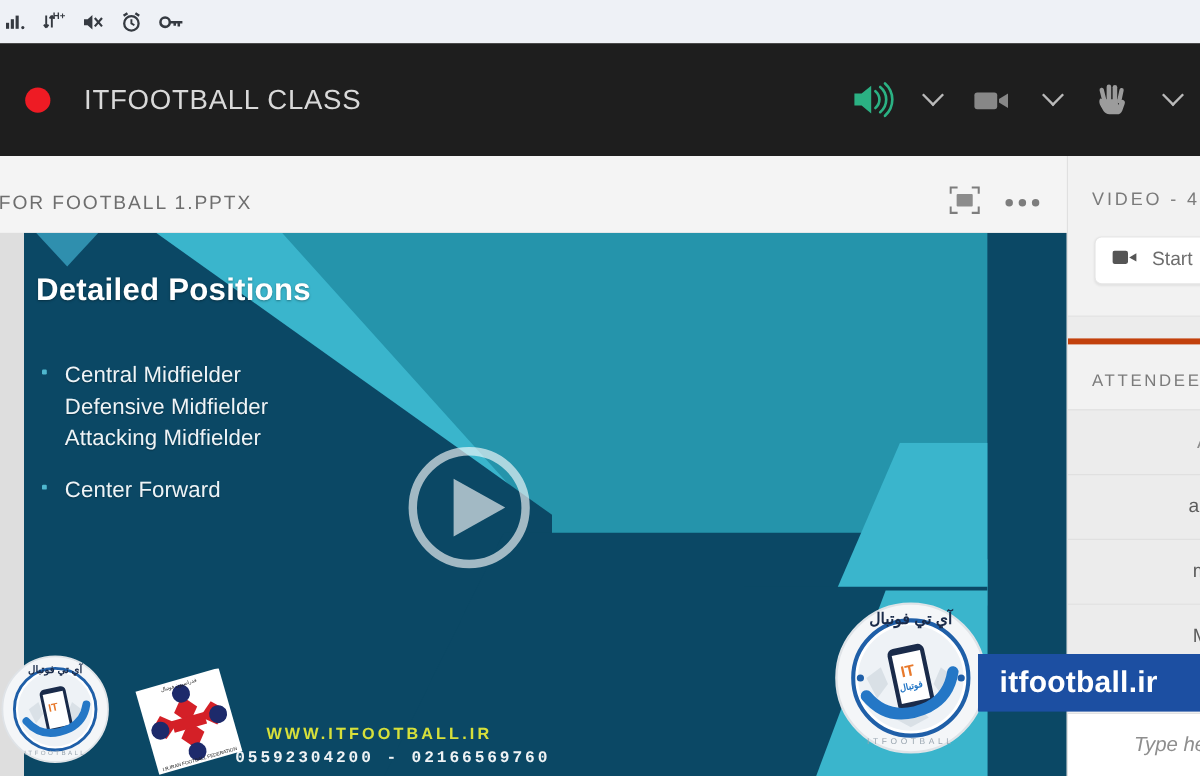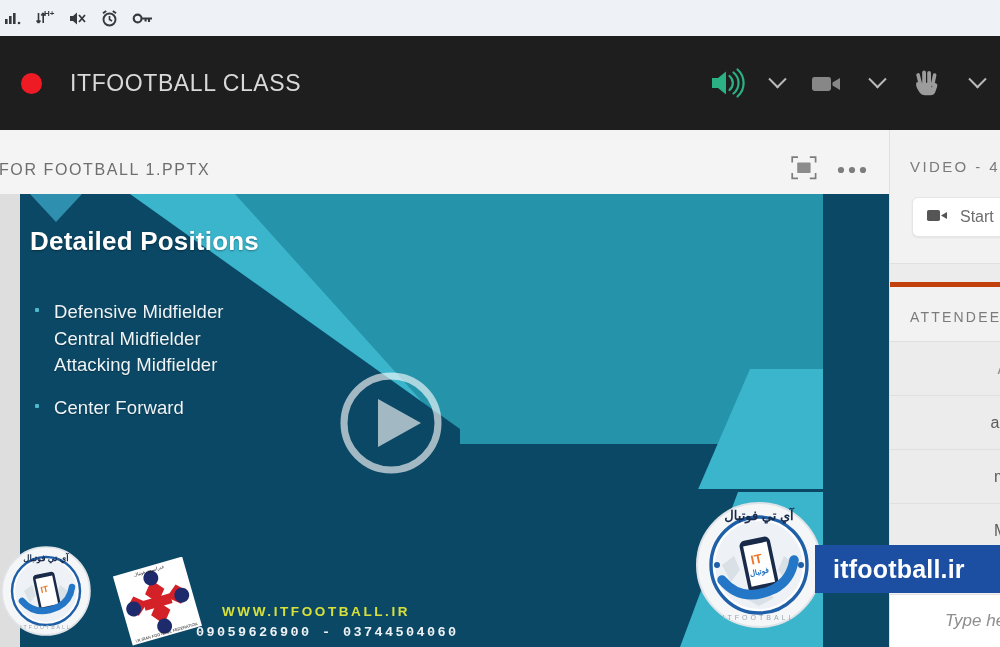--- a/index.html
+++ b/index.html
@@ -290,39 +290,39 @@
         <polygon points="130,0 203,0 203,278 10,278" fill="#3ab5cc"></polygon>
         <polygon points="0,120 203,120 203,278 0,278" fill="#0b4865"></polygon>
         <polygon points="118,123 203,123 203,278 60,278" fill="#3ab5cc"></polygon>
       </svg>
 
       <div class="slide-title">Detailed Positions</div>
 
       <div class="bullets">
         <div class="bgroup">
           <span class="bullet-dot"></span>
+          <div class="bline">Central Midfielder</div>
           <div class="bline">Defensive Midfielder</div>
-          <div class="bline">Central Midfielder</div>
           <div class="bline">Attacking Midfielder</div>
         </div>
         <div class="bgroup">
           <span class="bullet-dot"></span>
           <div class="bline">Center Forward</div>
         </div>
       </div>
     </div>
 
     <svg class="playbtn" style="left:335px;top:173px;" width="112" height="112" viewBox="0 0 112 112">
       <circle cx="56" cy="56" r="47" fill="none" stroke="#ffffff" stroke-width="7"></circle>
       <polygon points="43,32 86,56 43,80" fill="#ffffff"></polygon>
     </svg>
   </div>
 
   <div class="brand-web">WWW.ITFOOTBALL.IR</div>
-  <div class="brand-phone">09059626900 - 03744504060</div>
+  <div class="brand-phone">05592304200 - 02166569760</div>
 
   <svg class="fed-logo" style="left:110px;top:557px;" width="96" height="92" viewBox="0 0 96 92">
     <g transform="rotate(-16 48 46)">
       <rect x="12" y="8" width="72" height="72" fill="#ffffff"></rect>
       <g fill="#d42027">
         <path d="M48 22 L58 34 L48 46 L38 34 Z"></path>
         <path d="M48 44 L58 56 L48 68 L38 56 Z"></path>
         <path d="M26 33 L38 43 L26 53 L16 43 Z"></path>
         <path d="M70 33 L80 43 L70 53 L58 43 Z"></path>
         <path d="M34 40 L62 40 L62 50 L34 50 Z"></path>

